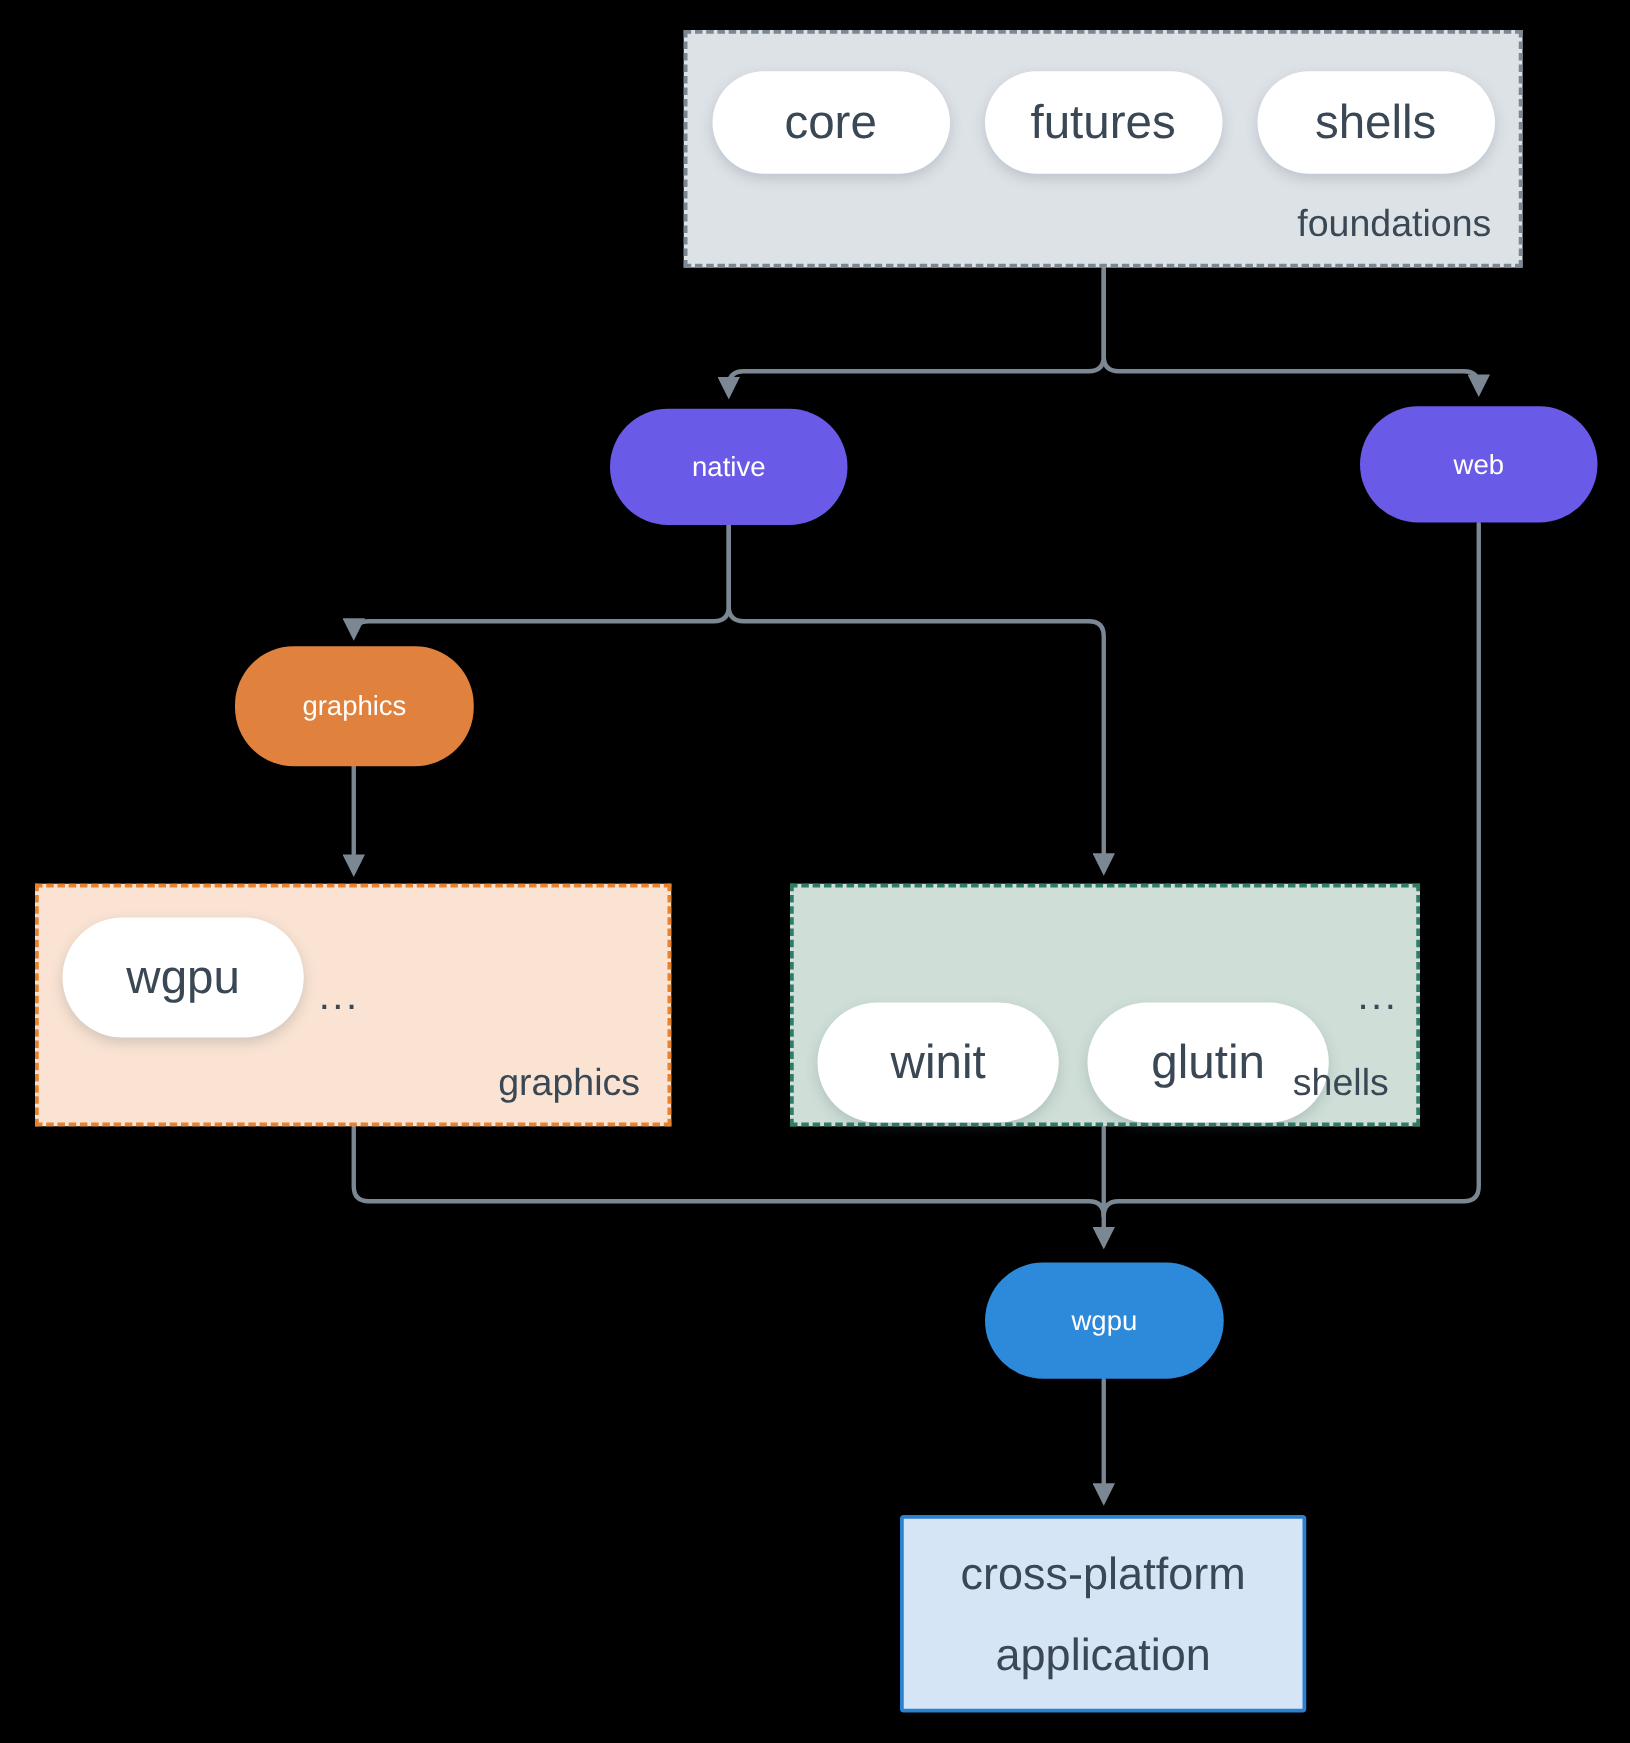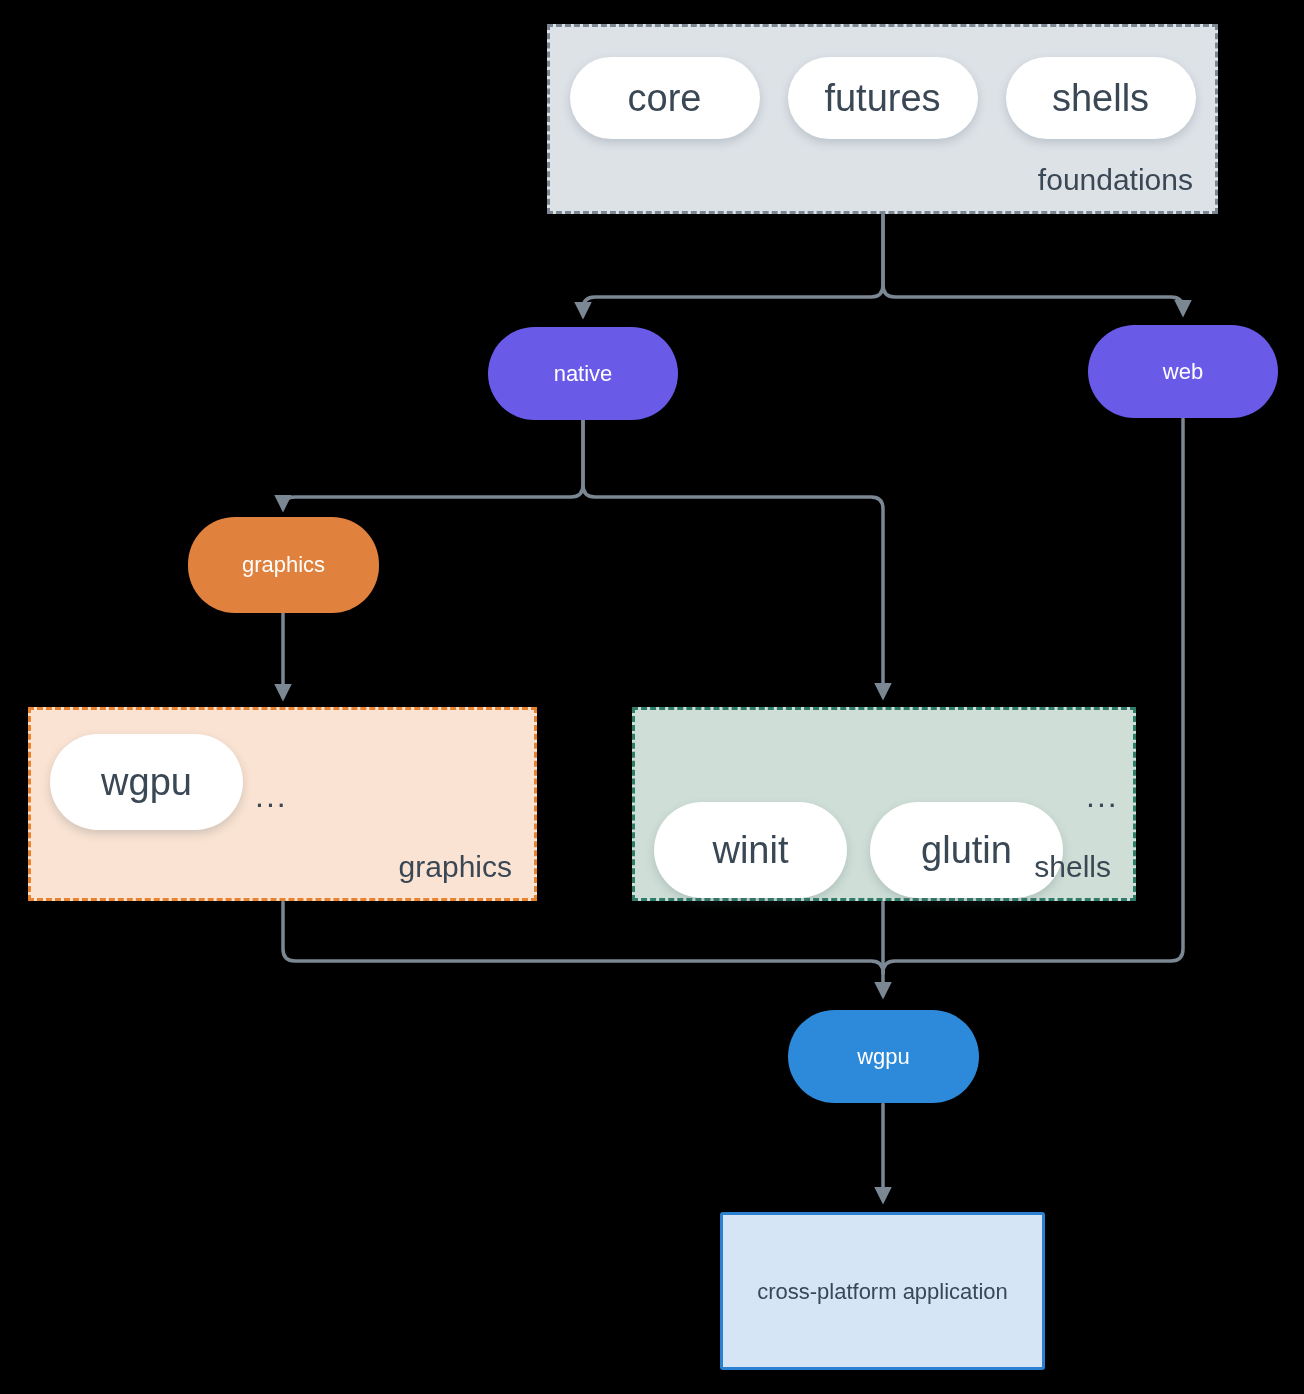--- a/index.html
+++ b/index.html
@@ -82,21 +82,21 @@
   .node-native{left:488px;top:327px;background:var(--purple);}
   .node-web{left:1088px;top:325px;background:var(--purple);}
   .node-graphics{left:188px;top:517px;width:191px;height:96px;background:var(--orange);}
   .node-iced{left:788px;top:1010px;width:191px;background:var(--blue);}
 
   .app-box{
     position:absolute;left:720px;top:1212px;width:325px;height:158px;
     background:var(--app-fill);border:3px solid var(--app-border);
     border-radius:3px;box-sizing:border-box;
     display:flex;align-items:center;justify-content:center;text-align:center;
-    font-size:22px;line-height:65px;color:var(--slate-text);
+    font-size:36px;line-height:65px;color:var(--slate-text);
     padding:0 16px;
   }
 </style>
 </head>
 <body>
 
 <div class="canvas">
 
   <svg class="arrows" viewBox="0 0 1304 1394">
     <defs>

